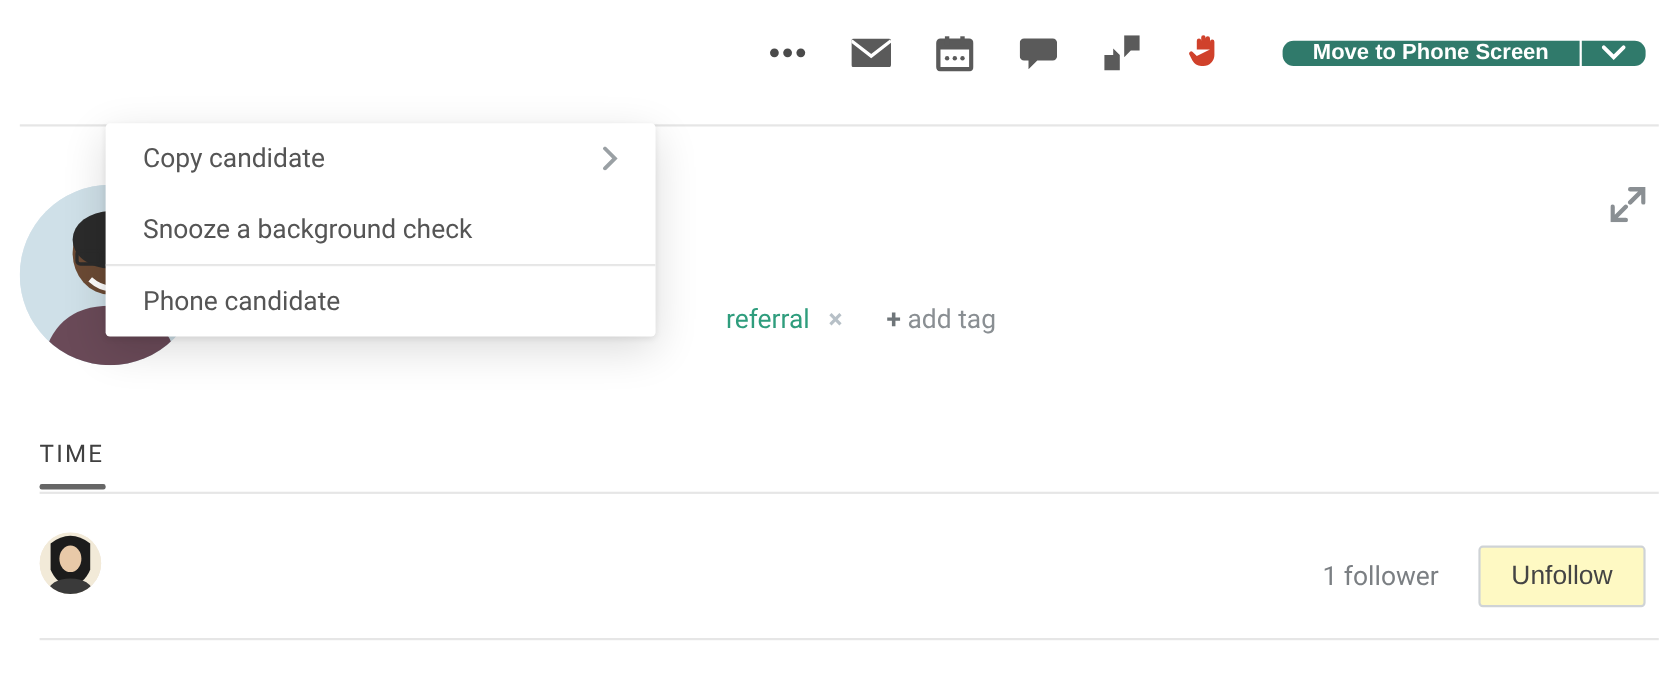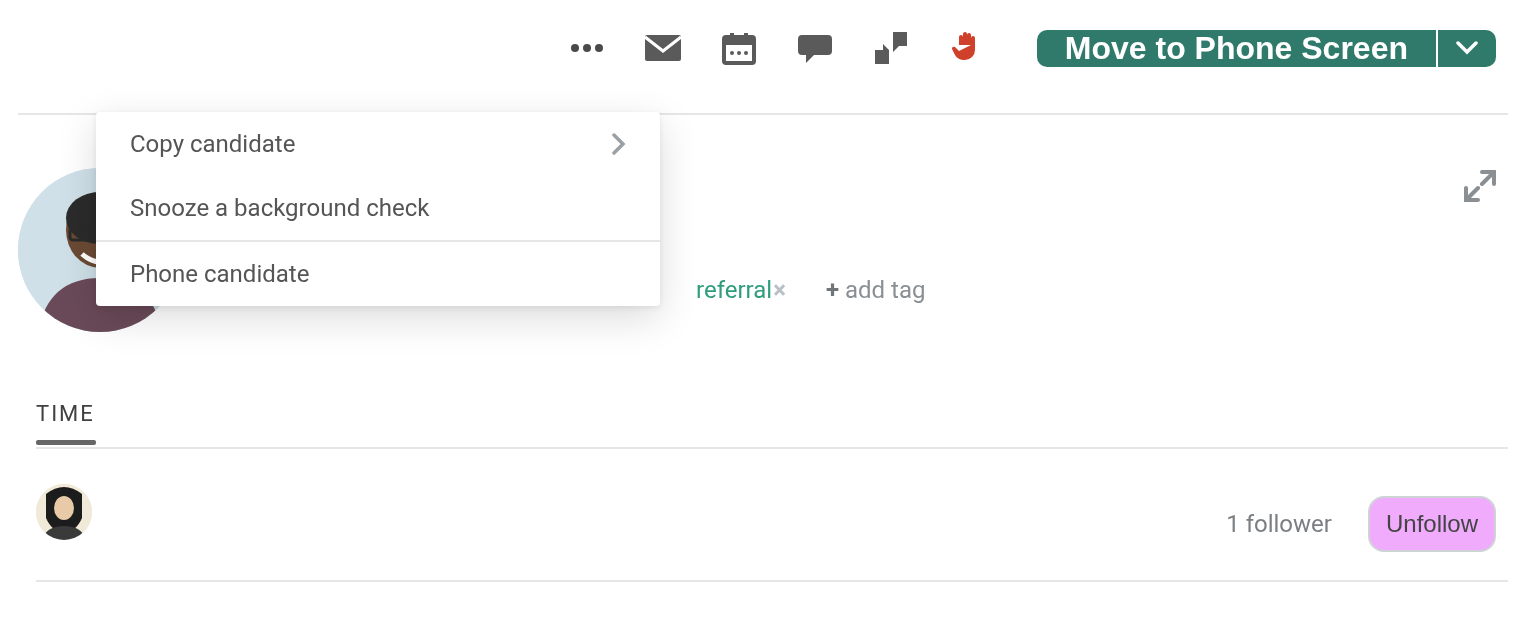--- a/index.html
+++ b/index.html
@@ -31,21 +31,21 @@
   }
   .move-btn-group {
     display: flex;
     align-items: stretch;
     margin-left: 14px;
   }
   .move-btn {
     background: #307a6b;
     color: #fff;
     border: none;
-    font-size: 32px;
+    font-size: 20px;
     font-weight: 600;
     padding: 0 28px;
     border-radius: 10px 0 0 10px;
     display: flex;
     align-items: center;
   }
   .move-chevron {
     background: #307a6b;
     color: #fff;
     border: none;
@@ -123,21 +123,21 @@
     left: 36px;
     right: 18px;
     height: 2px;
     background: #e6e6e6;
   }
 
   .dropdown {
     position: absolute;
     top: 112px;
     left: 96px;
-    width: 564px;
+    width: 500px;
     background: #fff;
     box-shadow: 0 12px 40px rgba(0,0,0,0.14), 0 2px 6px rgba(0,0,0,0.08);
     border-radius: 4px;
     overflow: hidden;
     z-index: 100;
   }
   .dropdown-item {
     display: flex;
     align-items: center;
     justify-content: space-between;
@@ -162,22 +162,21 @@
     left: 660px;
     display: flex;
     align-items: center;
     gap: 10px;
     font-size: 24px;
   }
   .tag-referral {
     color: #2f9d7d;
     display: flex;
     align-items: center;
-    gap: 1px;
-    margin-left: 36px;
+    gap: 17px;
   }
   .tag-x { color: #b7c0c7; font-weight: 700; cursor:pointer; }
   .add-tag {
     color: #8a8f93;
     margin-left: 30px;
     display: flex;
     align-items: center;
     gap: 6px;
     cursor: pointer;
   }
@@ -196,24 +195,24 @@
     right: 30px;
     display: flex;
     align-items: center;
     gap: 36px;
   }
   .follower-count {
     color: #7b7f83;
     font-size: 24px;
   }
   .unfollow-btn {
-    background: #f0abfc;
+    background: #fef9c3;
     border: 2px solid #cfd3d6;
-    border-radius: 16px;
-    padding: 12px 16px;
+    border-radius: 4px;
+    padding: 12px 28px;
     font-size: 24px;
     color: #444;
     cursor: pointer;
   }
 
   svg { display:block; }
 </style>
 </head>
 <body>
 

